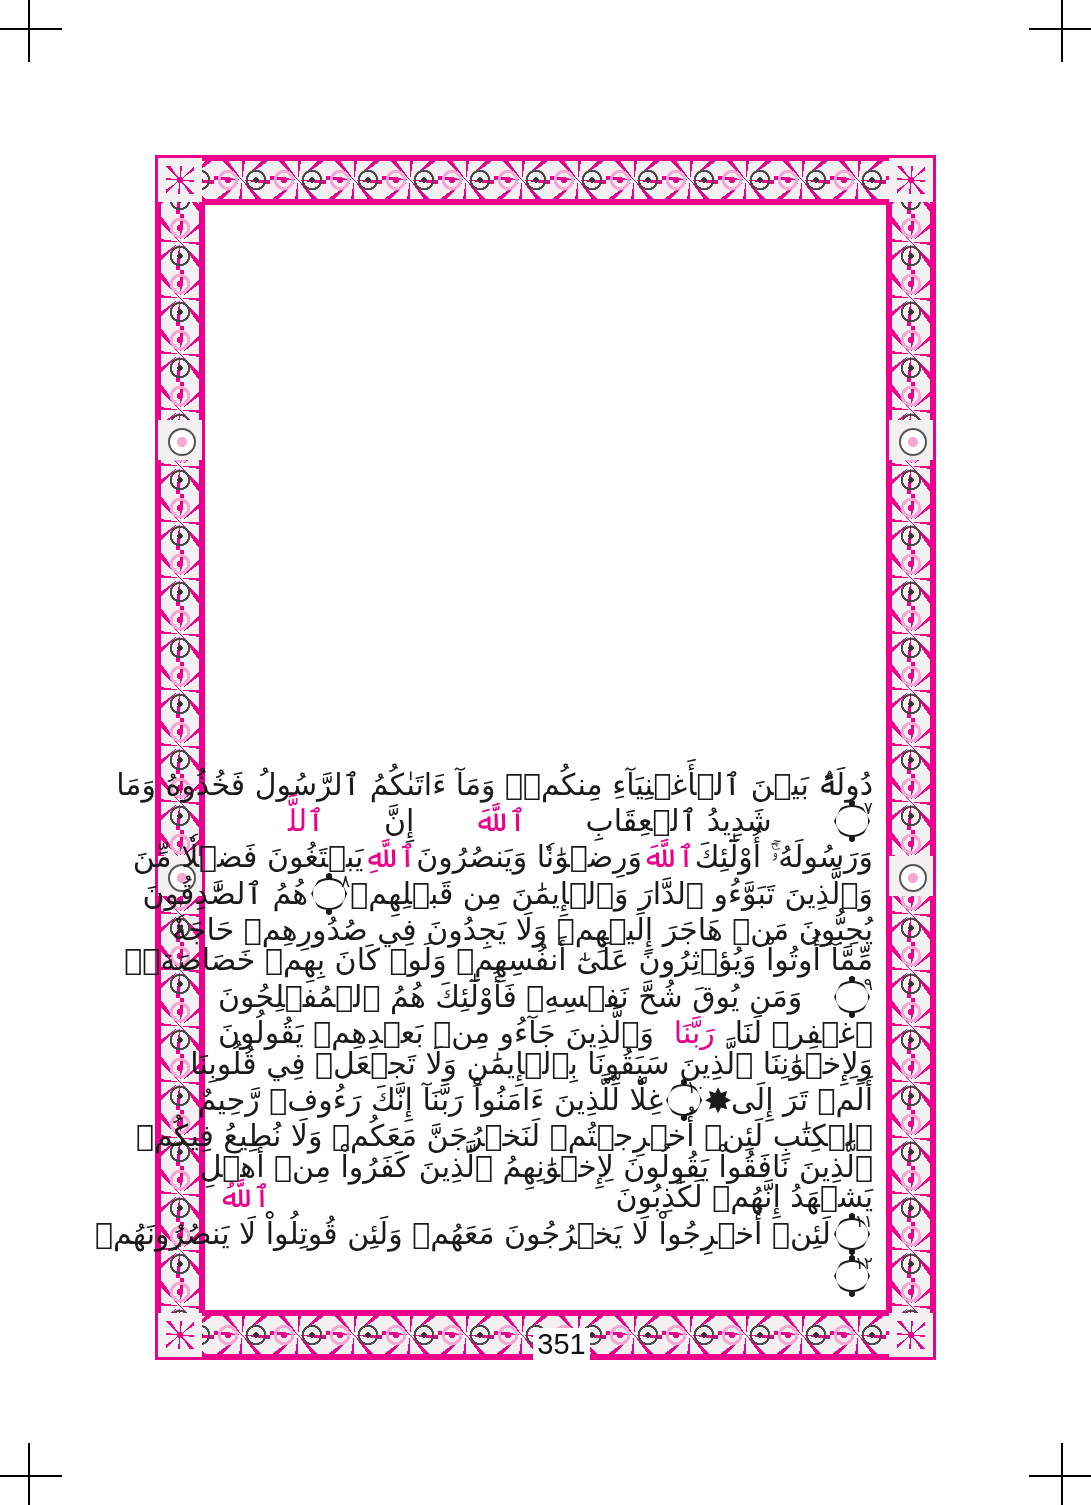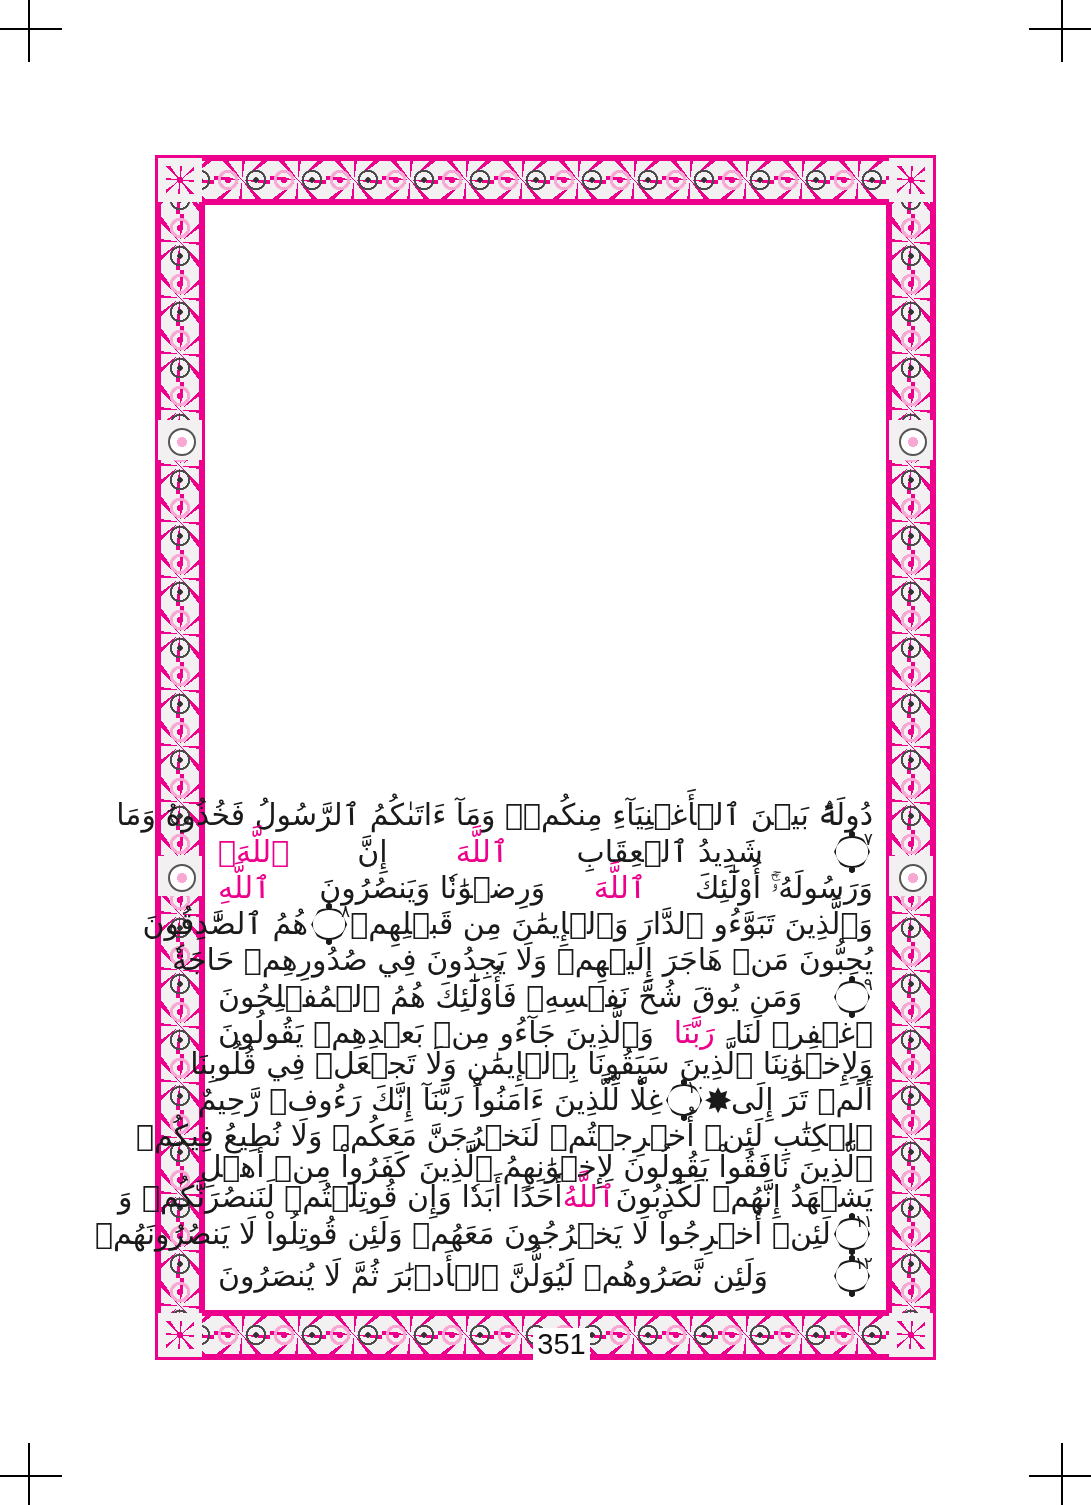--- a/index.html
+++ b/index.html
@@ -86,21 +86,21 @@
   .qline{
     direction:rtl;unicode-bidi:bidi-override;
     text-align:justify;text-align-last:justify;
     color:#1a1a1a;
     font-family:"DejaVu Sans","Liberation Sans",sans-serif;
     font-size:30px;line-height:1.02;
     white-space:nowrap;
     display:flex;justify-content:space-between;align-items:center;
   }
   .qline > span{display:inline-block;}
-  .hl{color:#ec008c;}
+  .hl{color:#ec008c;font-family:Liberation Serif, serif;}
 
   
   .ayah{
     display:inline-flex;align-items:center;justify-content:center;
     width:42px;height:42px;flex:0 0 auto;
     font-size:17px;color:#1a1a1a;
     background:
       radial-gradient(circle at 50% 8%, #1a1a1a 0 3px, transparent 3.5px),
       radial-gradient(circle at 50% 92%, #1a1a1a 0 3px, transparent 3.5px);
     position:relative;
@@ -191,32 +191,36 @@
       <span>إِنَّ</span>
       <span class="hl">ٱللَّهَۖ</span>
     </div>
 
 
     <div class="qline">
       <span>وَرَسُولَهُۥٓۚ أُوْلَٰٓئِكَ</span>
       <span class="hl">ٱللَّهَ</span>
       <span>وَرِضۡوَٰنٗا وَيَنصُرُونَ</span>
       <span class="hl">ٱللَّهِ</span>
+      <span>يَبۡتَغُونَ فَضۡلٗا مِّنَ</span>
     </div>
 
     <div class="qline">
       <span>وَٱلَّذِينَ تَبَوَّءُو ٱلدَّارَ وَٱلۡإِيمَٰنَ مِن قَبۡلِهِمۡ</span>
       <span class="ayah"><span>٨</span></span>
       <span>هُمُ ٱلصَّٰدِقُونَ</span>
     </div>
 
     <div class="qline">
       <span>يُحِبُّونَ مَنۡ هَاجَرَ إِلَيۡهِمۡ وَلَا يَجِدُونَ فِي صُدُورِهِمۡ حَاجَةٗ</span>
     </div>
 
+    <div class="qline">
+      <span>مِّمَّآ أُوتُواْ وَيُؤۡثِرُونَ عَلَىٰٓ أَنفُسِهِمۡ وَلَوۡ كَانَ بِهِمۡ خَصَاصَةٞۚ</span>
+    </div>
 
     <div class="qline">
       <span class="ayah"><span>٩</span></span>
       <span>وَمَن يُوقَ شُحَّ نَفۡسِهِۦ فَأُوْلَٰٓئِكَ هُمُ ٱلۡمُفۡلِحُونَ</span>
     </div>
 
     <div class="qline">
       <span>ٱغۡفِرۡ لَنَا</span>
       <span class="hl">رَبَّنَا</span>
       <span>وَٱلَّذِينَ جَآءُو مِنۢ بَعۡدِهِمۡ يَقُولُونَ</span>
@@ -237,31 +241,29 @@
       <span>ٱلۡكِتَٰبِ لَئِنۡ أُخۡرِجۡتُمۡ لَنَخۡرُجَنَّ مَعَكُمۡ وَلَا نُطِيعُ فِيكُمۡ</span>
     </div>
 
     <div class="qline">
       <span>ٱلَّذِينَ نَافَقُواْ يَقُولُونَ لِإِخۡوَٰنِهِمُ ٱلَّذِينَ كَفَرُواْ مِنۡ أَهۡلِ</span>
     </div>
 
     <div class="qline">
       <span>يَشۡهَدُ إِنَّهُمۡ لَكَٰذِبُونَ</span>
       <span class="hl">ٱللَّهُ</span>
-      <span>أَحَدًا أَبَدٗا وَإِن قُوتِلۡتُمۡ لَنَنصُرَنَّكُمۡ وَ</span>
     </div>
 
     <div class="qline">
       <span class="ayah"><span>١١</span></span>
       <span>لَئِنۡ أُخۡرِجُواْ لَا يَخۡرُجُونَ مَعَهُمۡ وَلَئِن قُوتِلُواْ لَا يَنصُرُونَهُمۡ</span>
     </div>
 
     <div class="qline">
       <span class="ayah"><span>١٢</span></span>
-      <span>وَلَئِن نَّصَرُوهُمۡ لَيُوَلُّنَّ ٱلۡأَدۡبَٰرَ ثُمَّ لَا يُنصَرُونَ</span>
     </div>
 
   </div>
 
   <div id="page-number">
     <span>351</span>
   </div>
 
 </div>
 

